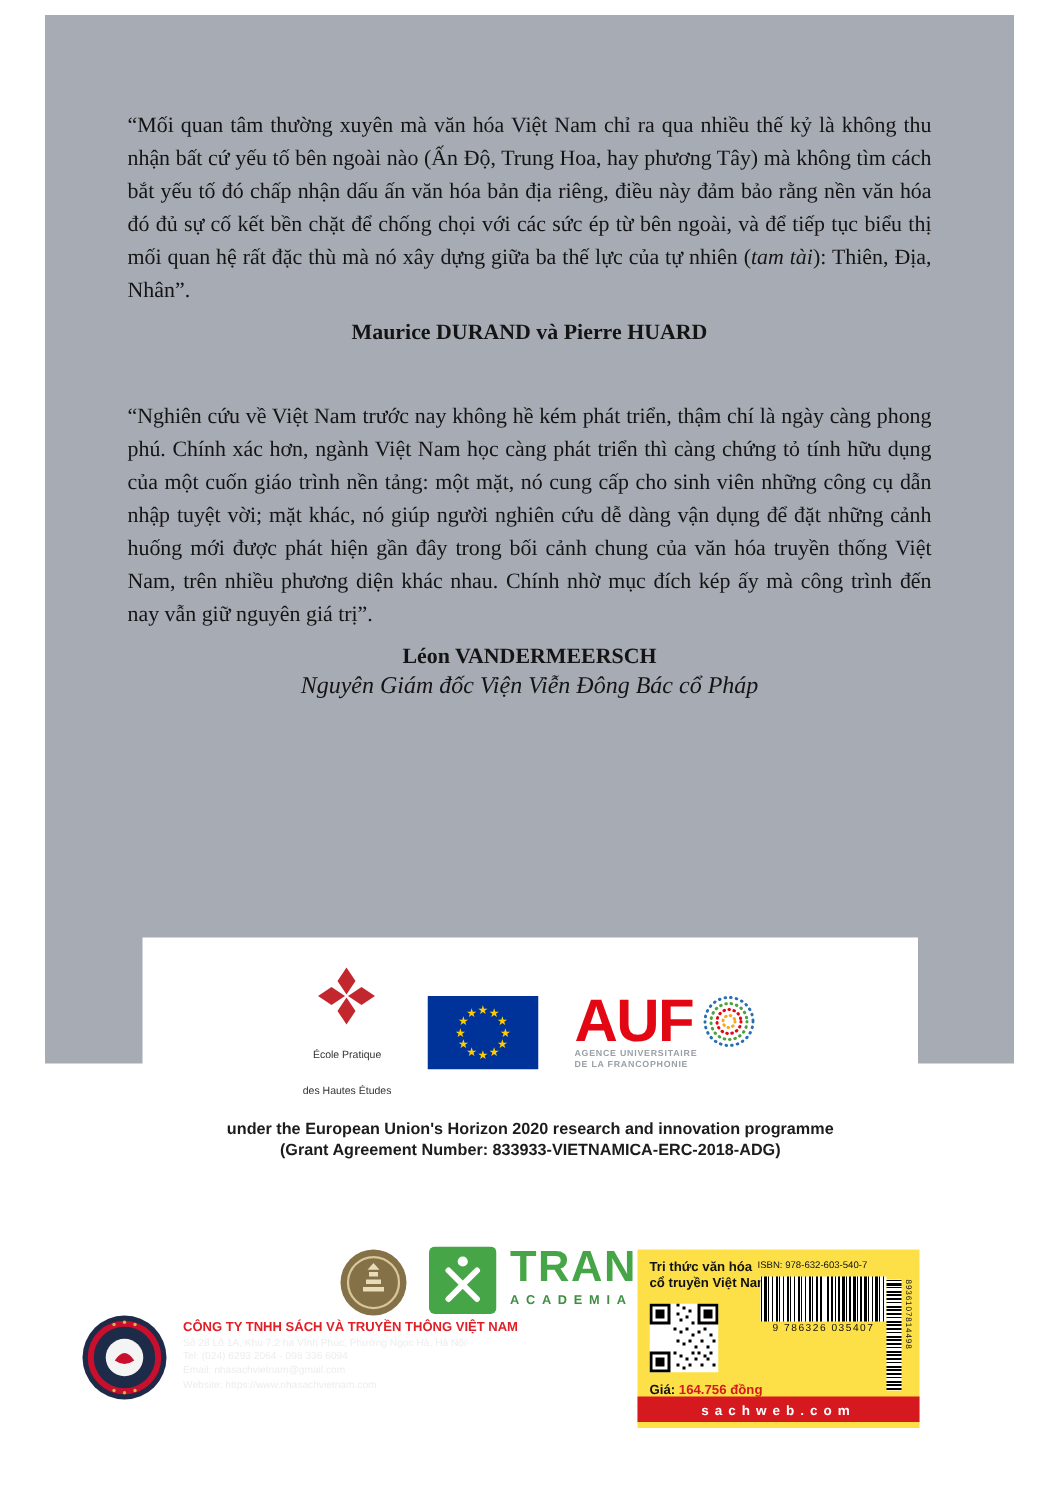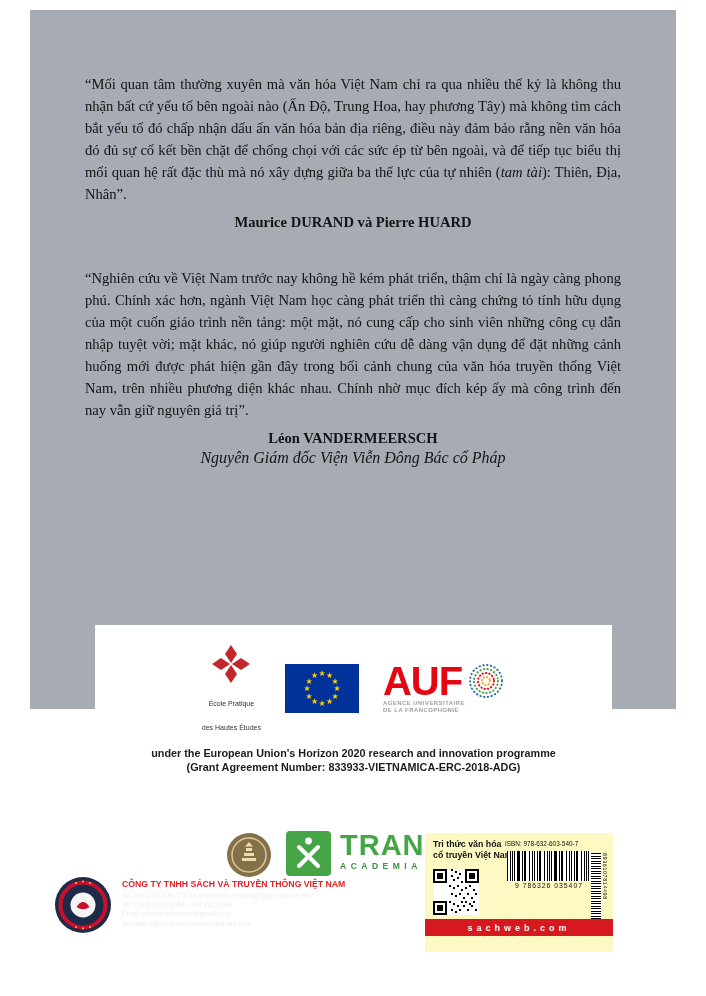--- a/index.html
+++ b/index.html
@@ -32,33 +32,33 @@
   .translogo{position:absolute;left:256px;top:821px;display:flex;gap:9px;align-items:flex-start;}
   .transtext{display:flex;flex-direction:column;}
   .transtitle{font-size:29px;font-weight:bold;color:#46a546;line-height:28px;letter-spacing:1px;}
   .transsub{font-size:8.5px;letter-spacing:4.5px;color:#3e8e41;margin-top:2px;font-weight:bold;}
   .seal{position:absolute;left:24px;top:866px;}
   .company{position:absolute;left:92px;top:869px;width:310px;}
   .cname{color:#e01f26;font-weight:bold;font-size:8.7px;margin-bottom:2px;}
   .cline{color:#ededed;font-size:6.8px;line-height:9.2px;}
 
   
-  .pricebox{position:absolute;left:395px;top:823px;width:188px;height:119px;background:#fef9c3;}
+  .pricebox{position:absolute;left:395px;top:823px;width:188px;height:119px;background:#fde047;}
   .series{position:absolute;left:8px;top:6px;font-weight:bold;font-size:8.8px;line-height:10.5px;color:#111;}
   .isbn{position:absolute;left:80px;top:7px;font-size:6.4px;color:#111;}
   .hbar{position:absolute;left:82px;top:18px;width:84px;}
   .bars{height:30px;background:repeating-linear-gradient(90deg,#000 0 1px,#fff 1px 2.6px,#000 2.6px 4.2px,#fff 4.2px 5px,#000 5px 5.6px,#fff 5.6px 7.4px);}
   .barnum{font-size:6.8px;text-align:center;letter-spacing:1px;color:#111;margin-top:1px;}
   .qr{position:absolute;left:8px;top:36px;}
   .price{position:absolute;left:8px;top:88px;font-size:8.8px;font-weight:bold;color:#111;}
   .pval{color:#d6181f;}
   .vbar{position:absolute;right:5px;top:20px;display:flex;height:74px;}
   .vbars{width:10px;height:74px;background:repeating-linear-gradient(180deg,#000 0 1px,#fff 1px 2.6px,#000 2.6px 4px,#fff 4px 5px);}
   .vnum{writing-mode:vertical-rl;font-size:5.4px;letter-spacing:0.6px;color:#111;margin-left:1px;}
-  .siteband{position:absolute;left:0;right:0;bottom:16px;height:17px;background:#d6181f;color:#fff;display:flex;align-items:center;justify-content:center;font-size:9px;letter-spacing:4px;font-weight:bold;}
+  .siteband{position:absolute;left:0;right:0;bottom:4px;height:17px;background:#d6181f;color:#fff;display:flex;align-items:center;justify-content:center;font-size:9px;letter-spacing:4px;font-weight:bold;}
 </style>
 </head>
 <body>
 
 <div class="cover">
 
   <div class="quotes">
     <p class="quote"><span>“Mối quan tâm thường xuyên mà văn hóa Việt Nam chỉ ra qua nhiều thế kỷ là không thu nhận bất cứ yếu tố bên ngoài nào (Ấn Độ, Trung Hoa, hay phương Tây) mà không tìm cách bắt yếu tố đó chấp nhận dấu ấn văn hóa bản địa riêng, điều này đảm bảo rằng nền văn hóa đó đủ sự cố kết bền chặt để chống chọi với các sức ép từ bên ngoài, và để tiếp tục biểu thị mối quan hệ rất đặc thù mà nó xây dựng giữa ba thế lực của tự nhiên (</span><i>tam tài</i><span>): Thiên, Địa, Nhân”.</span></p>
     <p class="attr">Maurice DURAND và Pierre HUARD</p>
     <p class="quote q2">“Nghiên cứu về Việt Nam trước nay không hề kém phát triển, thậm chí là ngày càng phong phú. Chính xác hơn, ngành Việt Nam học càng phát triển thì càng chứng tỏ tính hữu dụng của một cuốn giáo trình nền tảng: một mặt, nó cung cấp cho sinh viên những công cụ dẫn nhập tuyệt vời; mặt khác, nó giúp người nghiên cứu dễ dàng vận dụng để đặt những cảnh huống mới được phát hiện gần đây trong bối cảnh chung của văn hóa truyền thống Việt Nam, trên nhiều phương diện khác nhau. Chính nhờ mục đích kép ấy mà công trình đến nay vẫn giữ nguyên giá trị”.</p>

